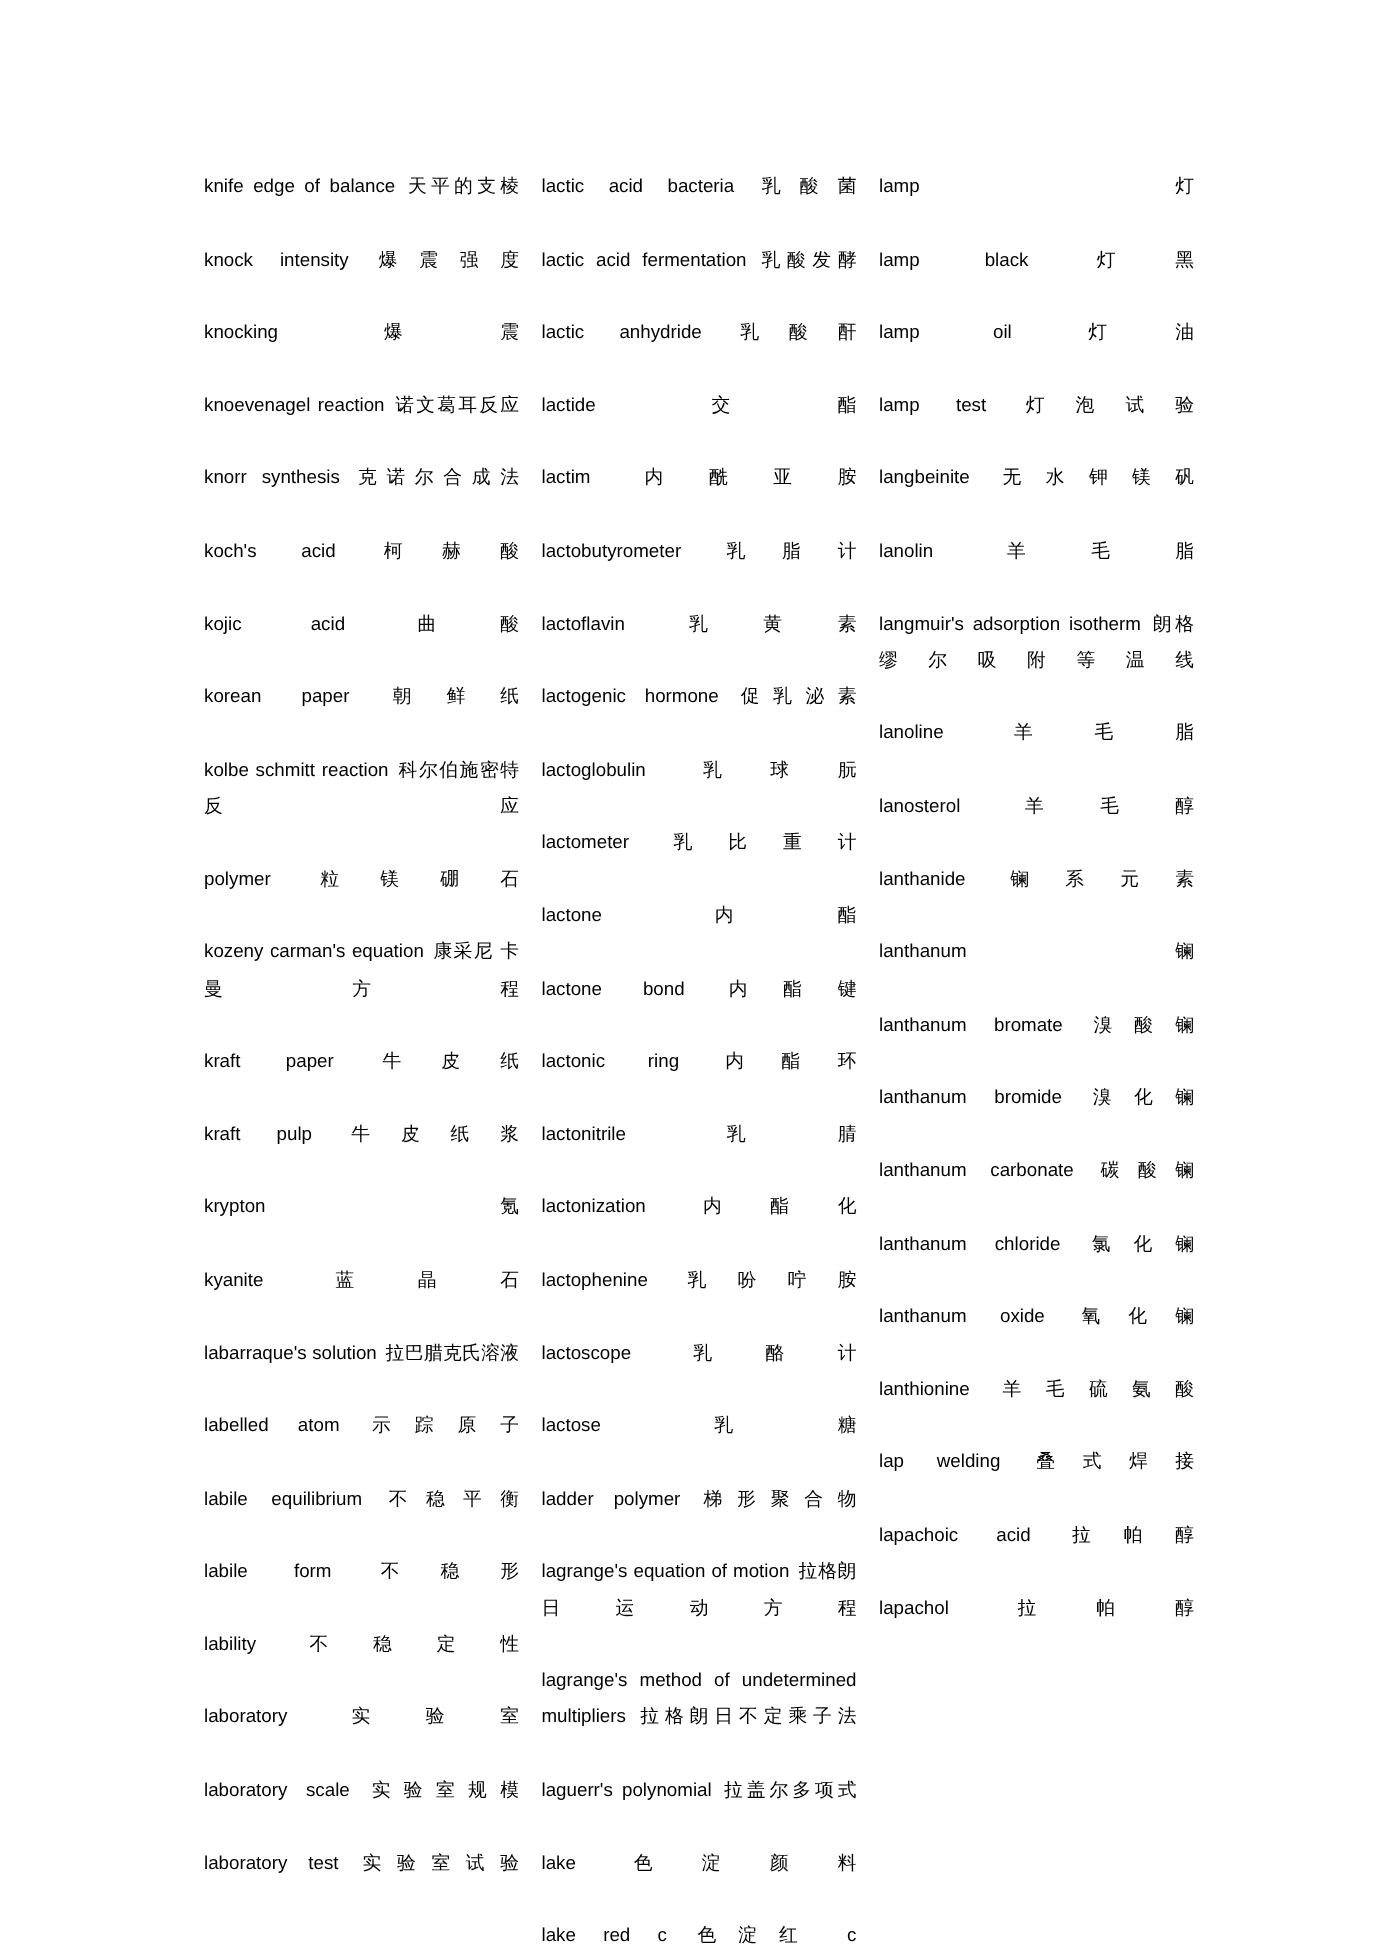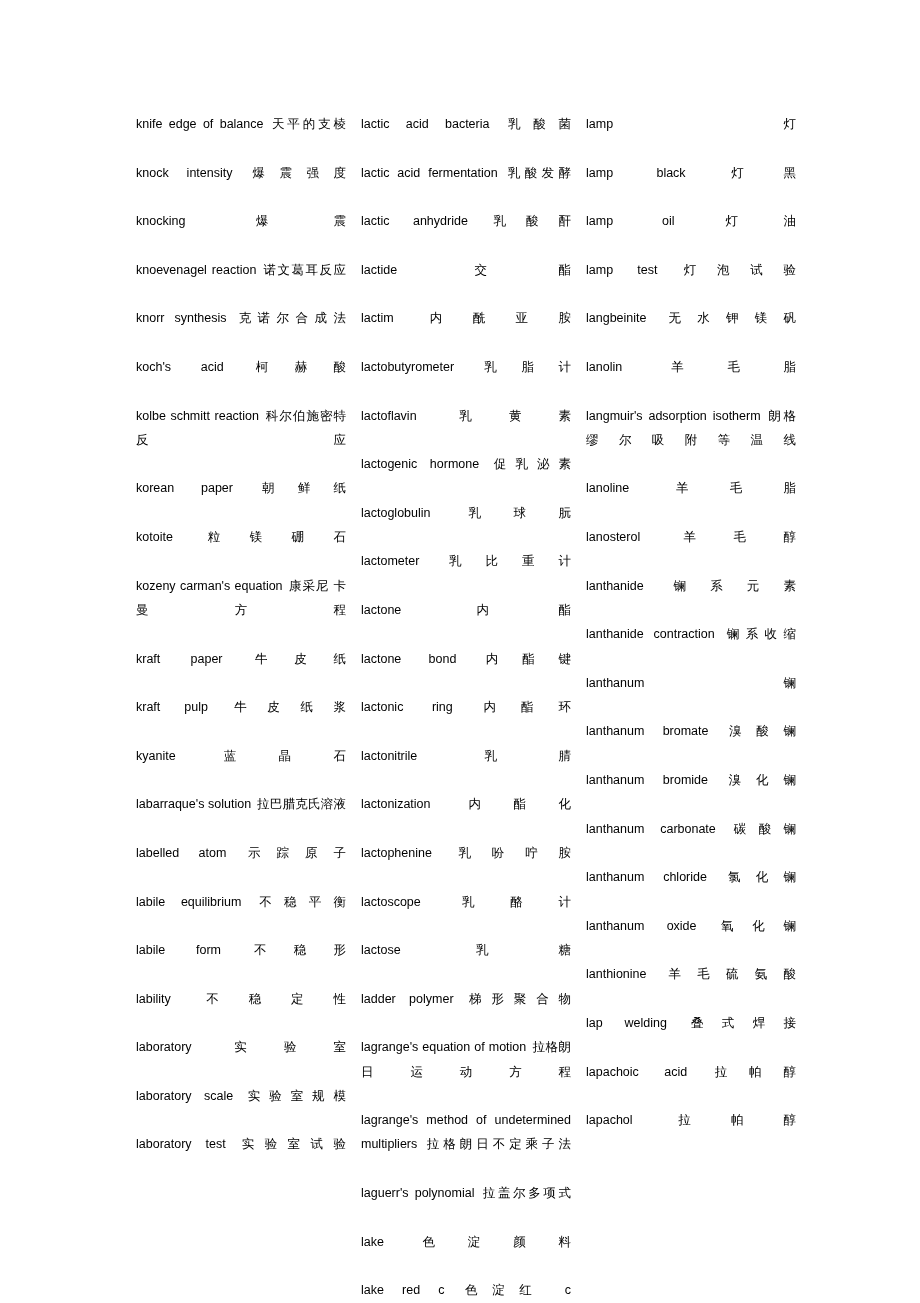--- a/index.html
+++ b/index.html
@@ -70,26 +70,28 @@
 
 <div id="page">
   <div id="columns">
       <div class="column">
         <p class="entry"><span class="term">knife edge of balance</span><span class="gloss">天平的支棱</span></p>
         <p class="entry"><span class="term">knock intensity</span><span class="gloss">爆震强度</span></p>
         <p class="entry"><span class="term">knocking</span><span class="gloss">爆震</span></p>
         <p class="entry"><span class="term">knoevenagel reaction</span><span class="gloss">诺文葛耳反应</span></p>
         <p class="entry"><span class="term">knorr synthesis</span><span class="gloss">克诺尔合成法</span></p>
         <p class="entry"><span class="term">koch's acid</span><span class="gloss">柯赫酸</span></p>
+        <p class="entry"><span class="term">kojic acid</span><span class="gloss">曲酸</span></p>
+        <p class="entry"><span class="term">korean paper</span><span class="gloss">朝鲜纸</span></p>
         <p class="entry"><span class="term">kolbe schmitt reaction</span><span class="gloss">科尔伯施密特反应</span></p>
-        <p class="entry"><span class="term">korean paper</span><span class="gloss">朝鲜纸</span></p>
-        <p class="entry"><span class="term">kotoite</span><span class="gloss">粒镁硼石</span></p>
+        <p class="entry"><span class="term">polymer</span><span class="gloss">粒镁硼石</span></p>
         <p class="entry"><span class="term">kozeny carman's equation</span><span class="gloss">康采尼 卡曼方程</span></p>
         <p class="entry"><span class="term">kraft paper</span><span class="gloss">牛皮纸</span></p>
         <p class="entry"><span class="term">kraft pulp</span><span class="gloss">牛皮纸浆</span></p>
+        <p class="entry"><span class="term">krypton</span><span class="gloss">氪</span></p>
         <p class="entry"><span class="term">kyanite</span><span class="gloss">蓝晶石</span></p>
         <p class="entry"><span class="term">labarraque's solution</span><span class="gloss">拉巴腊克氏溶液</span></p>
         <p class="entry"><span class="term">labelled atom</span><span class="gloss">示踪原子</span></p>
         <p class="entry"><span class="term">labile equilibrium</span><span class="gloss">不稳平衡</span></p>
         <p class="entry"><span class="term">labile form</span><span class="gloss">不稳形</span></p>
         <p class="entry"><span class="term">lability</span><span class="gloss">不稳定性</span></p>
         <p class="entry"><span class="term">laboratory</span><span class="gloss">实验室</span></p>
         <p class="entry"><span class="term">laboratory scale</span><span class="gloss">实验室规模</span></p>
         <p class="entry"><span class="term">laboratory test</span><span class="gloss">实验室试验</span></p>
       </div>
@@ -123,21 +125,20 @@
         <p class="entry"><span class="term">lamp</span><span class="gloss">灯</span></p>
         <p class="entry"><span class="term">lamp black</span><span class="gloss">灯黑</span></p>
         <p class="entry"><span class="term">lamp oil</span><span class="gloss">灯油</span></p>
         <p class="entry"><span class="term">lamp test</span><span class="gloss">灯泡试验</span></p>
         <p class="entry"><span class="term">langbeinite</span><span class="gloss">无水钾镁矾</span></p>
         <p class="entry"><span class="term">lanolin</span><span class="gloss">羊毛脂</span></p>
         <p class="entry"><span class="term">langmuir's adsorption isotherm</span><span class="gloss">朗格缪尔吸附等温线</span></p>
         <p class="entry"><span class="term">lanoline</span><span class="gloss">羊毛脂</span></p>
         <p class="entry"><span class="term">lanosterol</span><span class="gloss">羊毛醇</span></p>
         <p class="entry"><span class="term">lanthanide</span><span class="gloss">镧系元素</span></p>
-        <p class="entry"><span class="term">lanthanide contraction</span><span class="gloss">镧系收缩</span></p>
         <p class="entry"><span class="term">lanthanum</span><span class="gloss">镧</span></p>
         <p class="entry"><span class="term">lanthanum bromate</span><span class="gloss">溴酸镧</span></p>
         <p class="entry"><span class="term">lanthanum bromide</span><span class="gloss">溴化镧</span></p>
         <p class="entry"><span class="term">lanthanum carbonate</span><span class="gloss">碳酸镧</span></p>
         <p class="entry"><span class="term">lanthanum chloride</span><span class="gloss">氯化镧</span></p>
         <p class="entry"><span class="term">lanthanum oxide</span><span class="gloss">氧化镧</span></p>
         <p class="entry"><span class="term">lanthionine</span><span class="gloss">羊毛硫氨酸</span></p>
         <p class="entry"><span class="term">lap welding</span><span class="gloss">叠式焊接</span></p>
         <p class="entry"><span class="term">lapachoic acid</span><span class="gloss">拉帕醇</span></p>
         <p class="entry"><span class="term">lapachol</span><span class="gloss">拉帕醇</span></p>

